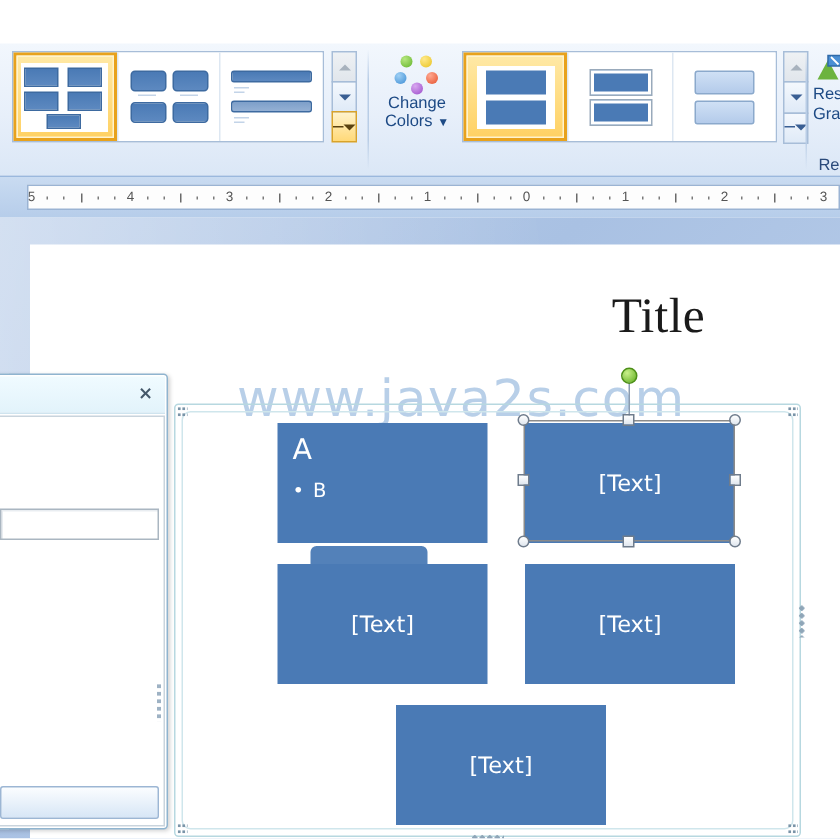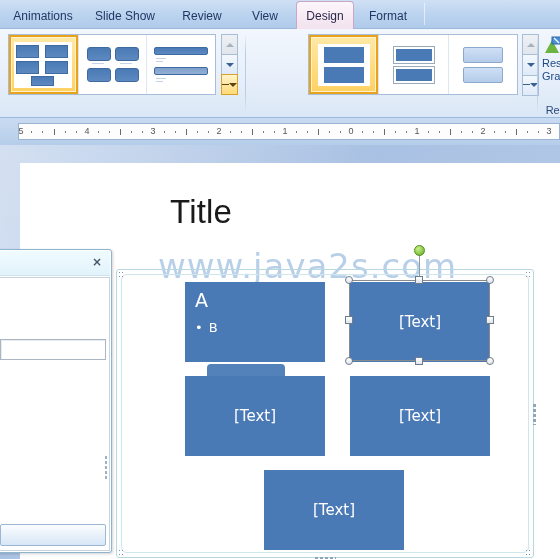--- a/index.html
+++ b/index.html
@@ -152,22 +152,22 @@
     background: linear-gradient(100deg, rgba(255,255,255,0.45), rgba(255,255,255,0));
     transform: rotate(-8deg);
   }
   .slide {
     position: absolute; left: 20px; top: 18px; width: 540px; height: 396px;
     background: #ffffff;
   }
 
   .slide-title {
     position: absolute; left: 150px; top: 30px; width: 300px;
-    text-align: left; font-size: 33px; color: #1a1a1a;
-    font-family: Liberation Sans, sans-serif; font-weight: 400;
+    text-align: right; font-size: 33px; color: #1a1a1a;
+    font-family: Liberation Serif, serif; font-weight: 400;
     letter-spacing: 0.2px;
   }
 
   .watermark {
     position: absolute; left: 138px; top: 83px;
     font-size: 34px; color: #7fa8d6; opacity: 0.55;
     letter-spacing: 1px; font-family: "DejaVu Sans", sans-serif;
     pointer-events: none; white-space: nowrap;
   }
 
@@ -286,29 +286,20 @@
   .fp-leftstrip {
     position: absolute; left: 0; top: 249px; width: 6px; height: 304px;
     background: linear-gradient(to bottom, #eaf7fc, #dbeef7);
   }
 </style>
 </head>
 <body>
 
 <div id="app">
 
-  <div class="tabstrip">
-    <div class="tab" style="left:2px;width:82px;">Animations</div>
-    <div class="tab" style="left:84px;width:82px;">Slide Show</div>
-    <div class="tab" style="left:168px;width:68px;">Review</div>
-    <div class="tab" style="left:236px;width:58px;">View</div>
-    <div class="tab active" style="left:296px;width:58px;">Design</div>
-    <div class="tab" style="left:356px;width:64px;">Format</div>
-    <div class="tabstrip-divider" style="left:424px;"></div>
-  </div>
 
   <div class="ribbon">
 
     <div class="rgroup" style="left:0px;width:245px;">
       <div class="gbody">
 
         <div class="gallery" style="left:8px;width:208px;">
 
           <div class="gitem sel">
             <div class="thumb">
@@ -357,20 +348,34 @@
         </div>
 
       </div>
     </div>
 
     <div class="gsep" style="left:245px;"></div>
 
     <div class="rgroup" style="left:246px;width:290px;">
       <div class="gbody">
 
+        <div class="bigbtn" style="left:6px;">
+          <div class="dots">
+            <div class="dot" style="left:4px;top:0px;background:radial-gradient(circle at 35% 30%,#b6e77f,#62b32a);"></div>
+            <div class="dot" style="left:17px;top:0px;background:radial-gradient(circle at 35% 30%,#ffe98a,#e8c21e);"></div>
+            <div class="dot" style="left:0px;top:11px;background:radial-gradient(circle at 35% 30%,#9fd0f5,#3d8dd4);"></div>
+            <div class="dot" style="left:21px;top:11px;background:radial-gradient(circle at 35% 30%,#ffa891,#e5512c);"></div>
+            <div class="dot" style="left:11px;top:18px;background:radial-gradient(circle at 35% 30%,#d9a8f0,#9b4bc9);"></div>
+          </div>
+          <div class="lbl">Change</div>
+          <div class="lbl">
+            <span>Colors</span>
+            <span style="font-size:8px;">▼</span>
+          </div>
+        </div>
 
         <div class="gallery" style="left:62px;width:210px;">
 
           <div class="gitem sel">
             <div class="thumb" style="width:52px;height:42px;">
               <div class="tbox" style="left:6px;top:3px;width:40px;height:16px;border:none;background:#4a7ab5;"></div>
               <div class="tbox" style="left:6px;top:23px;width:40px;height:16px;border:none;background:#4a7ab5;"></div>
             </div>
           </div>
 

